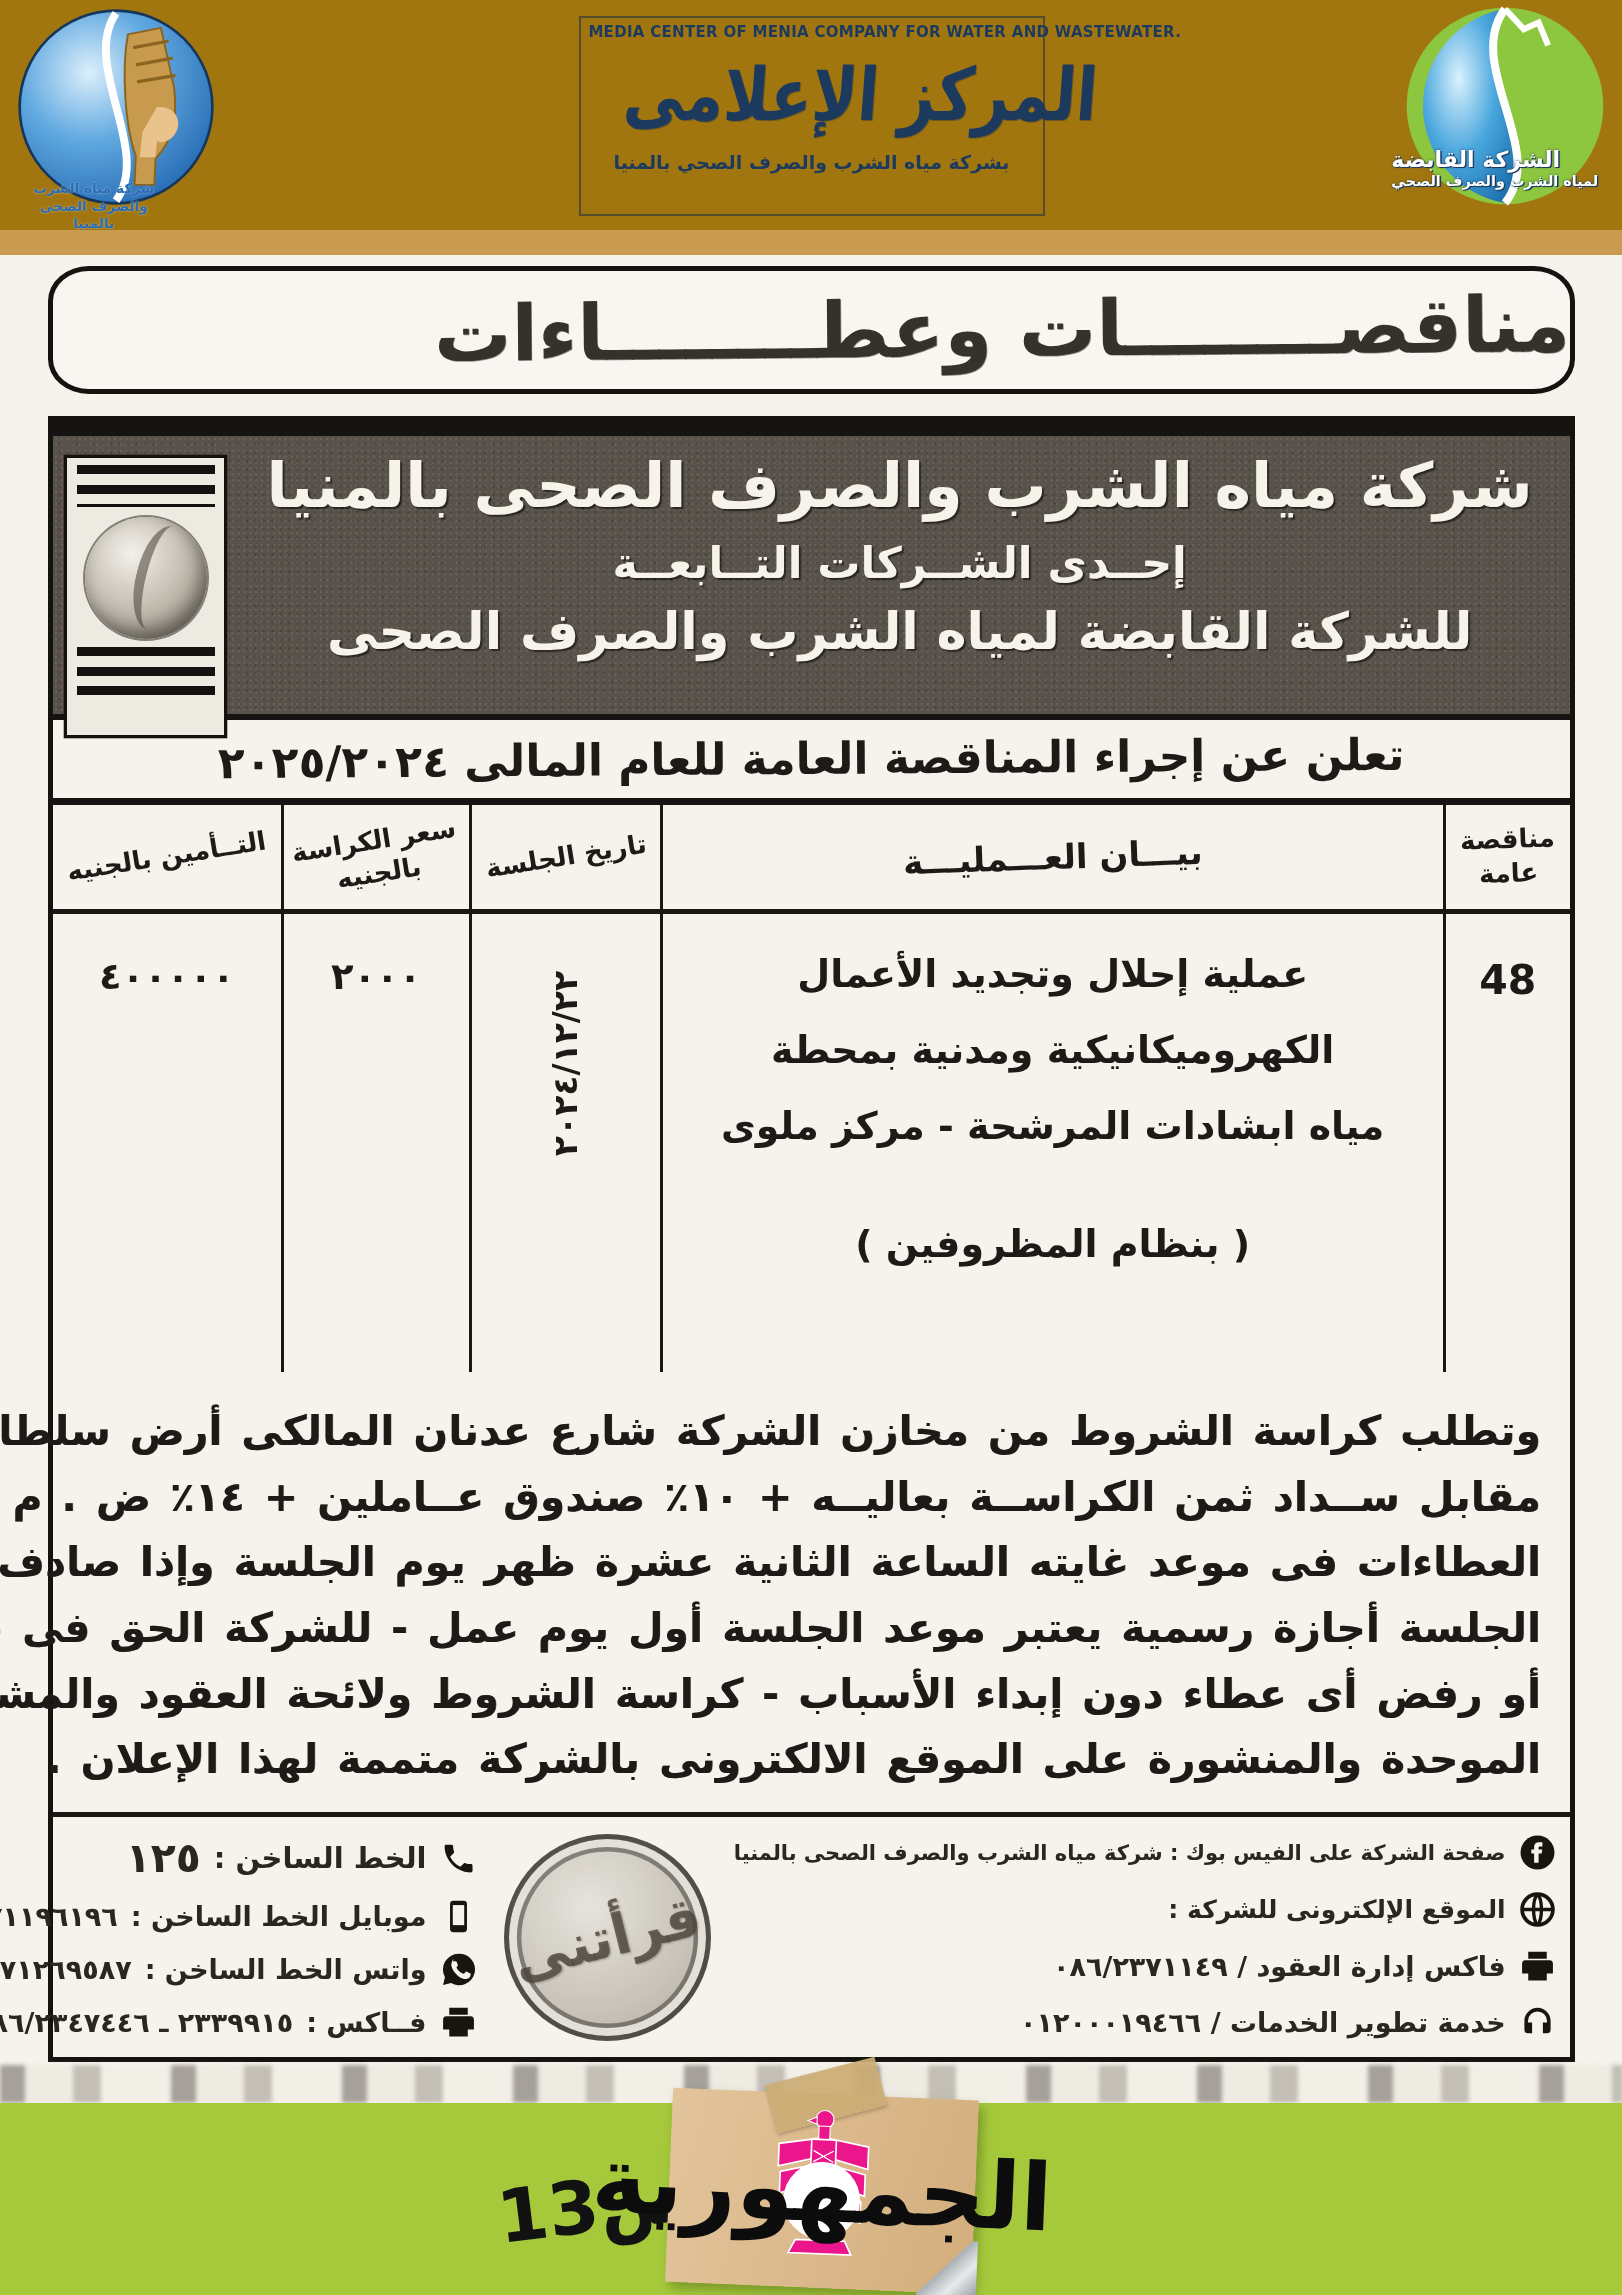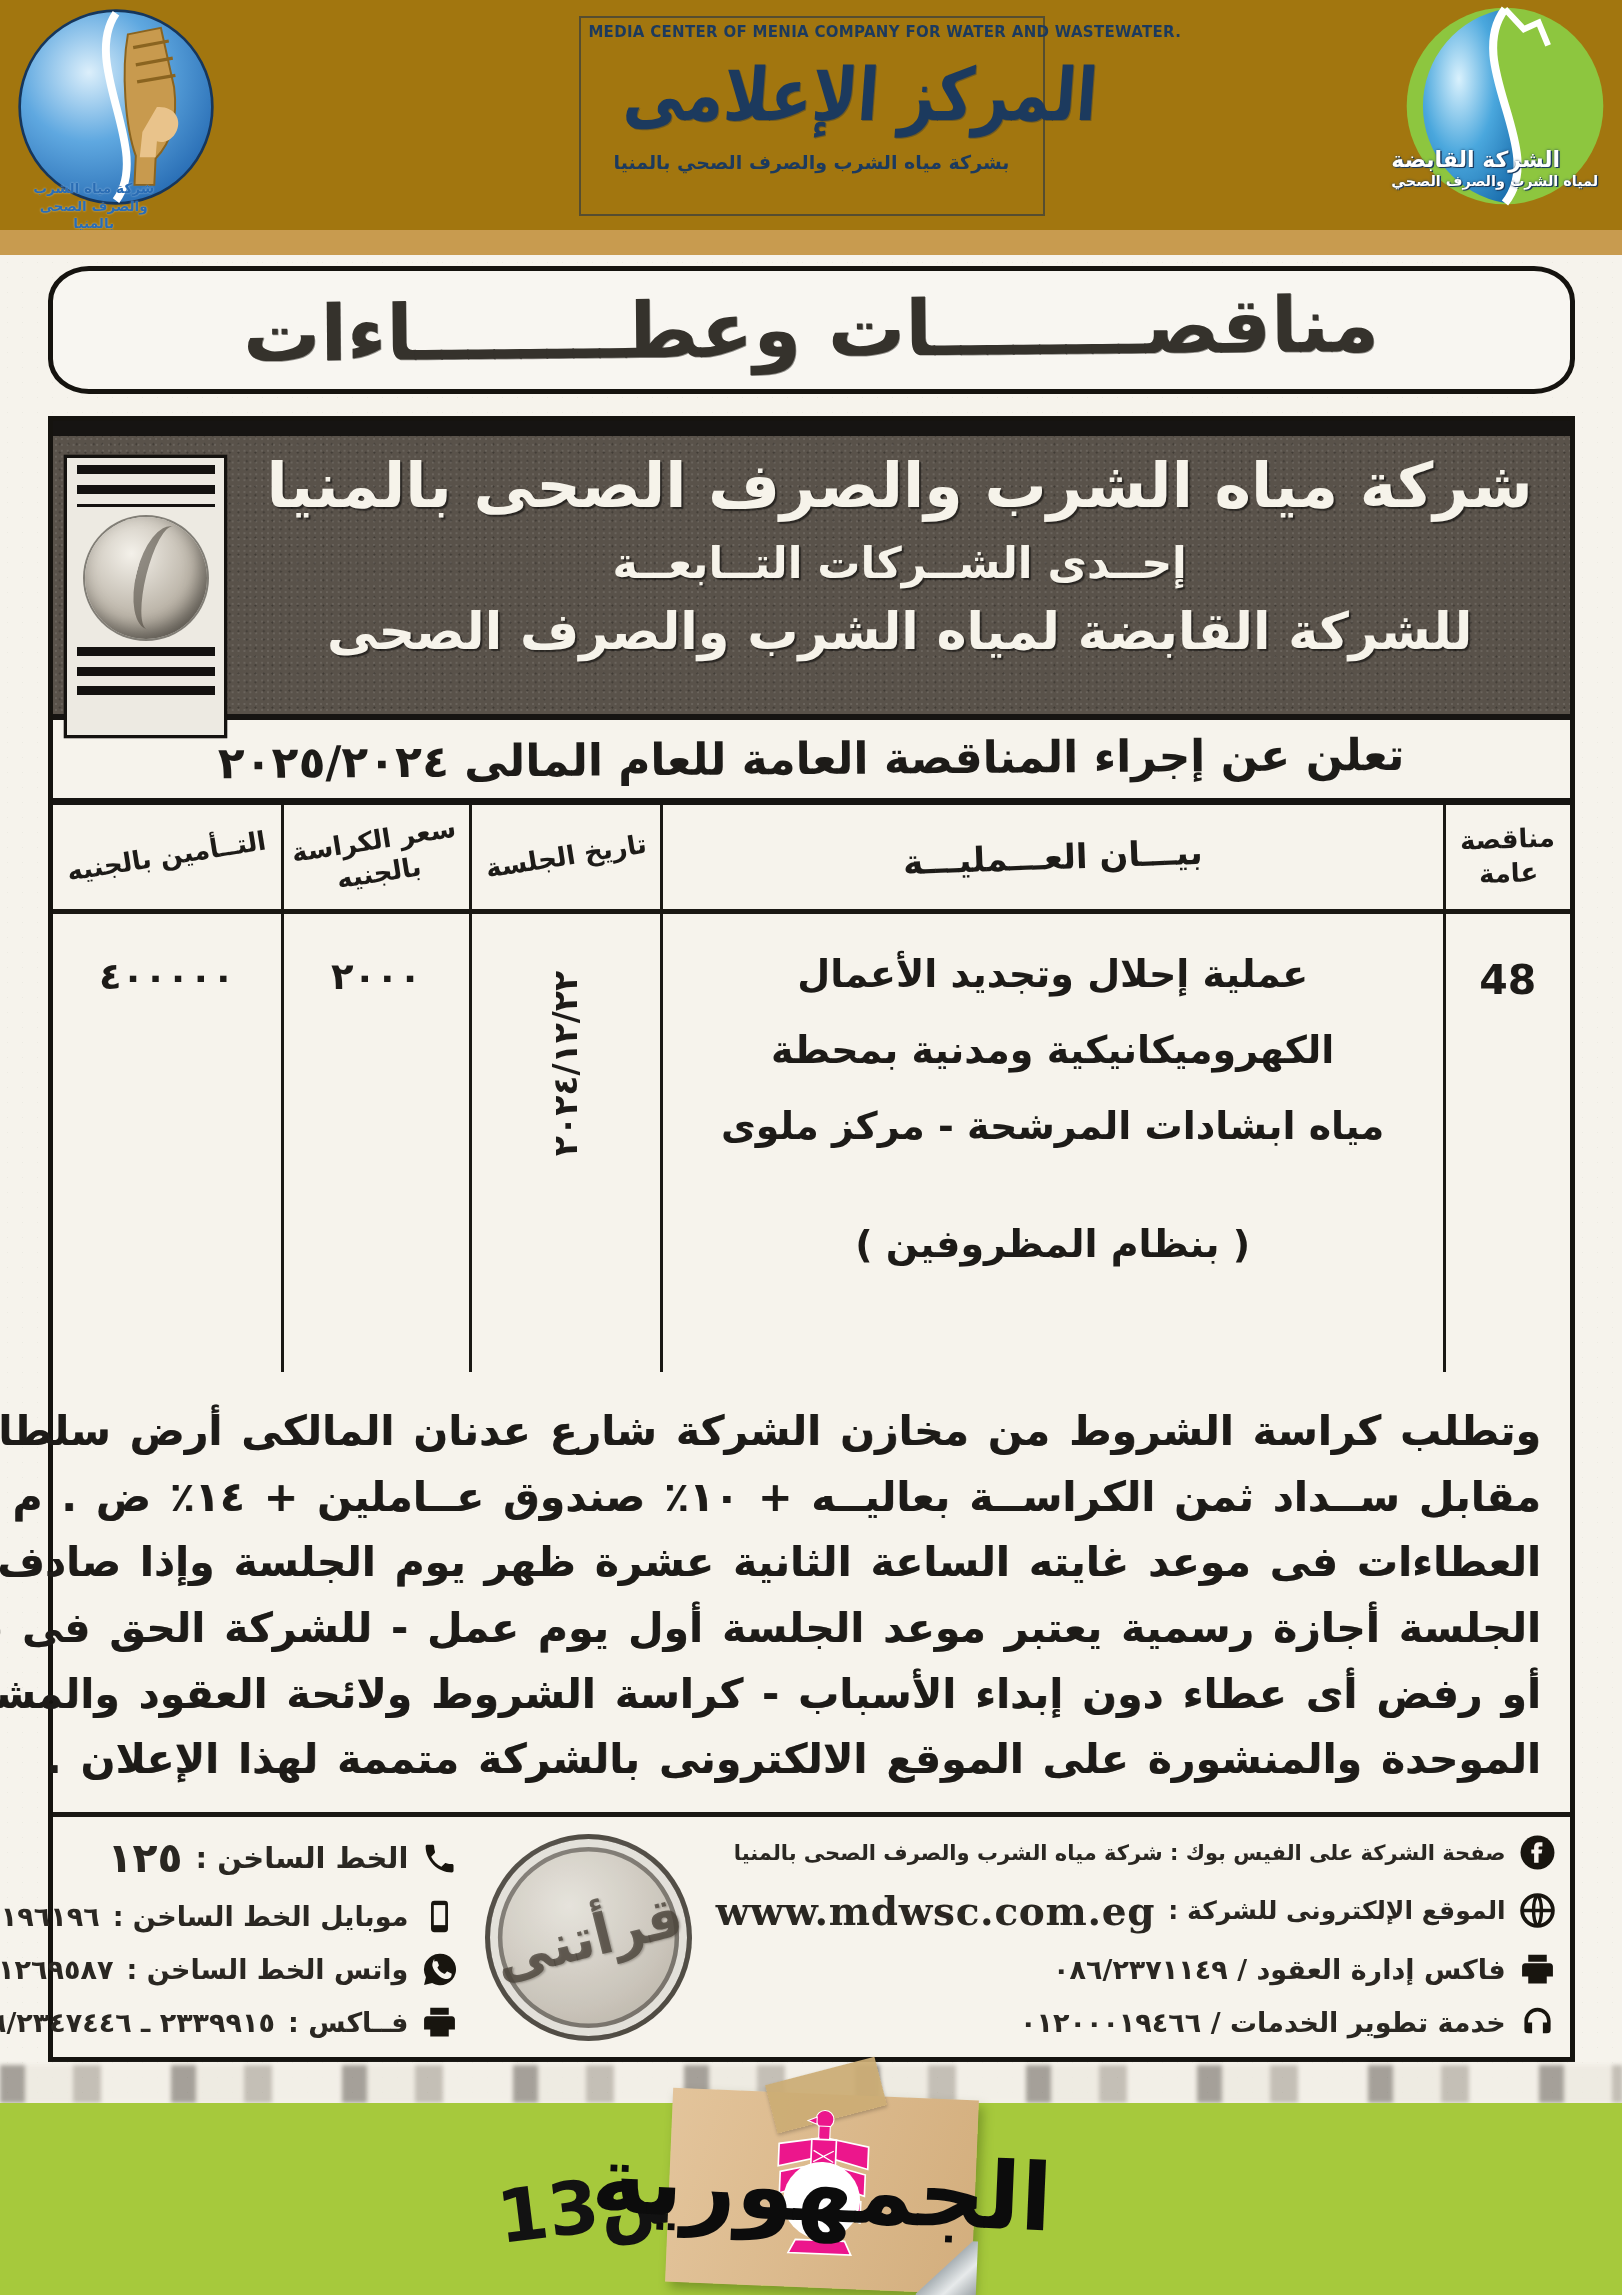--- a/index.html
+++ b/index.html
@@ -18,21 +18,21 @@
   .masthead-sub{margin-top:6.5px;font-size:19px;font-weight:bold;color:var(--navy)}
   .logo-right{position:absolute;right:11.8px;top:5.2px;width:216px;height:222px}
   .logo-right svg{width:202px;height:202px;display:block;margin-left:9.2px}
   .logo-right .cap{position:absolute;left:-3.9px;bottom:38px;color:#fff;text-shadow:0 0 2.6px #1c3a5e,1.3px 1.3px 0 #1c3a5e;line-height:1.15}
   .logo-right .cap .l1{font-size:22px;font-weight:900}
   .logo-right .cap .l2{font-size:14.4px;font-weight:bold}
 
   
   .paper{position:absolute;top:255px;left:0;right:0;bottom:192px;background:var(--paper);
     background-image:radial-gradient(rgba(60,55,45,.05) 0.7px,transparent 0.9px);background-size:15px 15px}
-  .banner{position:absolute;top:10.5px;left:48px;right:48px;height:128px;border:5.9px solid #15130f;border-radius:41px/35px;display:flex;align-items:center;justify-content:center;background:#f8f6f1}
+  .banner{position:absolute;top:10.5px;left:48px;right:48px;height:128px;border:5.9px solid #15130f;border-radius:41px/35px;display:flex;align-items:center;justify-content:flex-end;background:#f8f6f1}
   .banner span{font-size:77px;font-weight:900;color:#35322c;transform:rotate(-.5deg);letter-spacing:1.3px;text-shadow:0.7px 0.7px 0 rgba(40,38,33,.5)}
 
   .advert-box{position:absolute;top:161px;left:48px;right:48px;bottom:41px;border:5.2px solid #15130f;background:var(--paper);display:flex;flex-direction:column}
 
   
   .co-head{position:relative;height:340px;border-top:15.7px solid #161412;border-bottom:6.5px solid #161412;
     background-color:var(--scan_dark);
     background-image:radial-gradient(rgba(255,255,255,.10) 0.8px,transparent 1.1px),radial-gradient(rgba(0,0,0,.30) 0.8px,transparent 1.2px);
     background-size:5.9px 5.9px,8.5px 8.5px;background-position:0 0,2.6px 3.9px;
     padding:13px 19.6px 13px 196px;text-align:center;color:#f6f3ea}
@@ -239,21 +239,20 @@
                 <path fill="#f6f3ec" d="M13.4 8.1h1.8V5.4h-2.2c-2.1 0-3.2 1.3-3.2 3.1v1.6H8v2.6h1.8v6h2.9v-6h2l.4-2.6h-2.4V8.9c0-.5.3-.8.7-.8z"></path>
               </svg>
             <span class="ctext sz33">صفحة الشركة على الفيس بوك : شركة مياه الشرب والصرف الصحى بالمنيا</span>
           </div>
           <div class="c-row">
             <svg class="cicon" viewBox="0 0 24 24">
                 <circle cx="12" cy="12" r="10" fill="none" stroke="currentColor" stroke-width="2.4"></circle>
                 <path d="M2 12h20M12 2c3.4 3.4 3.4 16.6 0 20M12 2c-3.4 3.4-3.4 16.6 0 20" fill="none" stroke="currentColor" stroke-width="2.2"></path>
               </svg>
             <span class="ctext sz38">الموقع الإلكترونى للشركة :</span>
-            <span class="site">www.mdwsc.com.eg</span>
           </div>
           <div class="c-row">
             <svg class="cicon" viewBox="0 0 24 24">
                 <path fill="currentColor" d="M6 2.5h12v4.5H6zM4 8h16c1.2 0 2 .9 2 2v6.5h-4V21H6v-4.5H2V10c0-1.1.8-2 2-2zm4 8.5h8v3H8z"></path>
               </svg>
             <span class="ctext sz42">فاكس إدارة العقود / ٠٨٦/٢٣٧١١٤٩</span>
           </div>
           <div class="c-row">
             <svg class="cicon" viewBox="0 0 24 24">
                 <path fill="currentColor" d="M12 2.5a8.5 8.5 0 0 0-8.5 8.5v5.5A2.5 2.5 0 0 0 6 19h2.5v-7H5.8v-1a6.2 6.2 0 1 1 12.4 0v1h-2.7v7H18a2.5 2.5 0 0 0 2.5-2.5V11A8.5 8.5 0 0 0 12 2.5z"></path>

